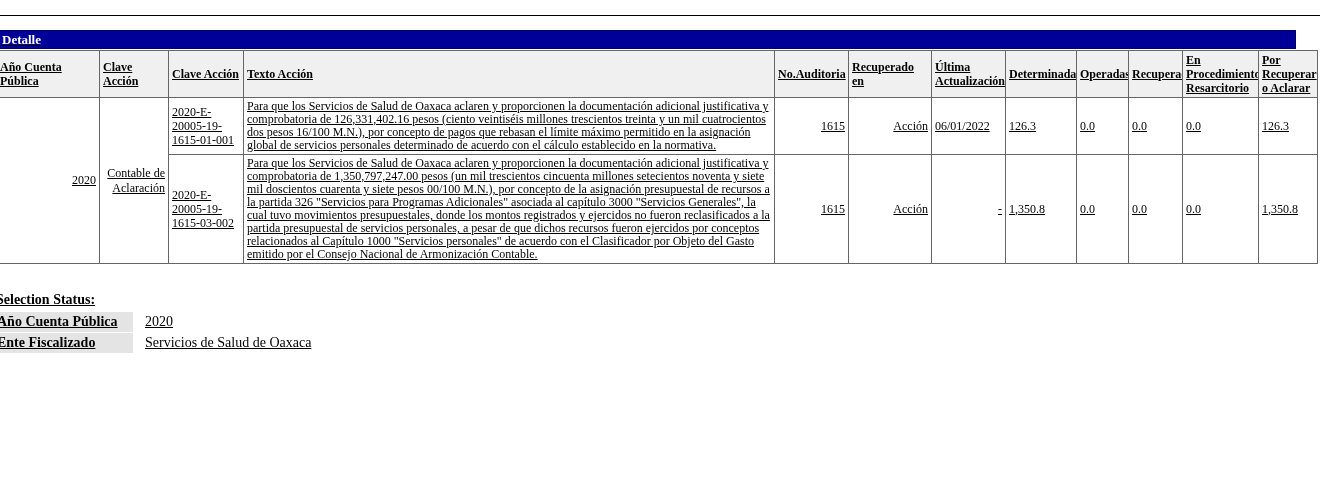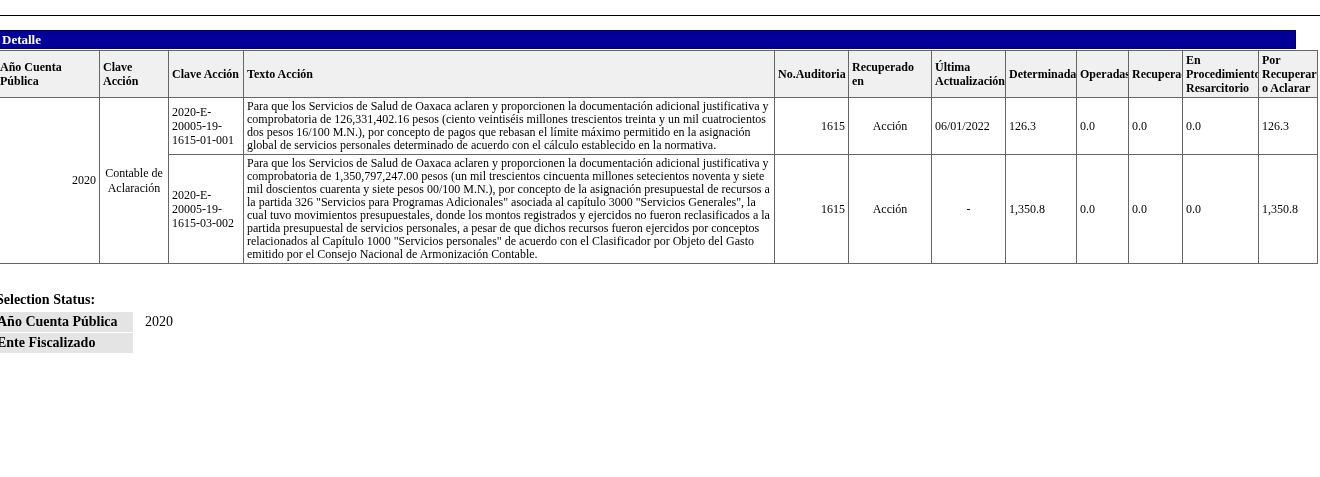--- a/index.html
+++ b/index.html
@@ -8,20 +8,21 @@
     padding: 0;
     background: #ffffff;
     font-family: "Liberation Serif", serif;
     color: #000000;
   }
   .page {
     position: relative;
     width: 1320px;
     height: 354px;
     overflow: hidden;
+    text-decoration: underline;
   }
   .content {
     margin-left: -4px; 
   }
   .top-divider {
     border: 0;
     border-top: 1px solid #000000;
     width: 1326px;
     margin: 15px 0 0 0;
   }
@@ -70,21 +71,21 @@
     text-align: right;
     padding-right: 10px;
   }
   td.year {
     text-align: right;
     padding-right: 8px;
   }
   td.clave {
     line-height: 14px;
   }
-  td.left { text-align: center; }
+  td.left { text-align: right; }
   .selection {
     margin-top: 26px;
     font-size: 14px;
     line-height: 20px;
   }
   .selection-title {
     font-weight: bold;
     margin-bottom: 2px;
   }
   .sel-row {
@@ -177,17 +178,18 @@
     </table>
 
     <div class="selection">
       <div class="selection-title">Selection Status:</div>
       <div class="sel-row">
         <span class="sel-label">Año Cuenta Pública</span>
         <span class="sel-value">2020</span>
       </div>
       <div class="sel-row">
         <span class="sel-label">Ente Fiscalizado</span>
+        <span class="sel-value">Servicios de Salud de Oaxaca</span>
       </div>
     </div>
 
   </div>
 </div>
 
 </body></html>

